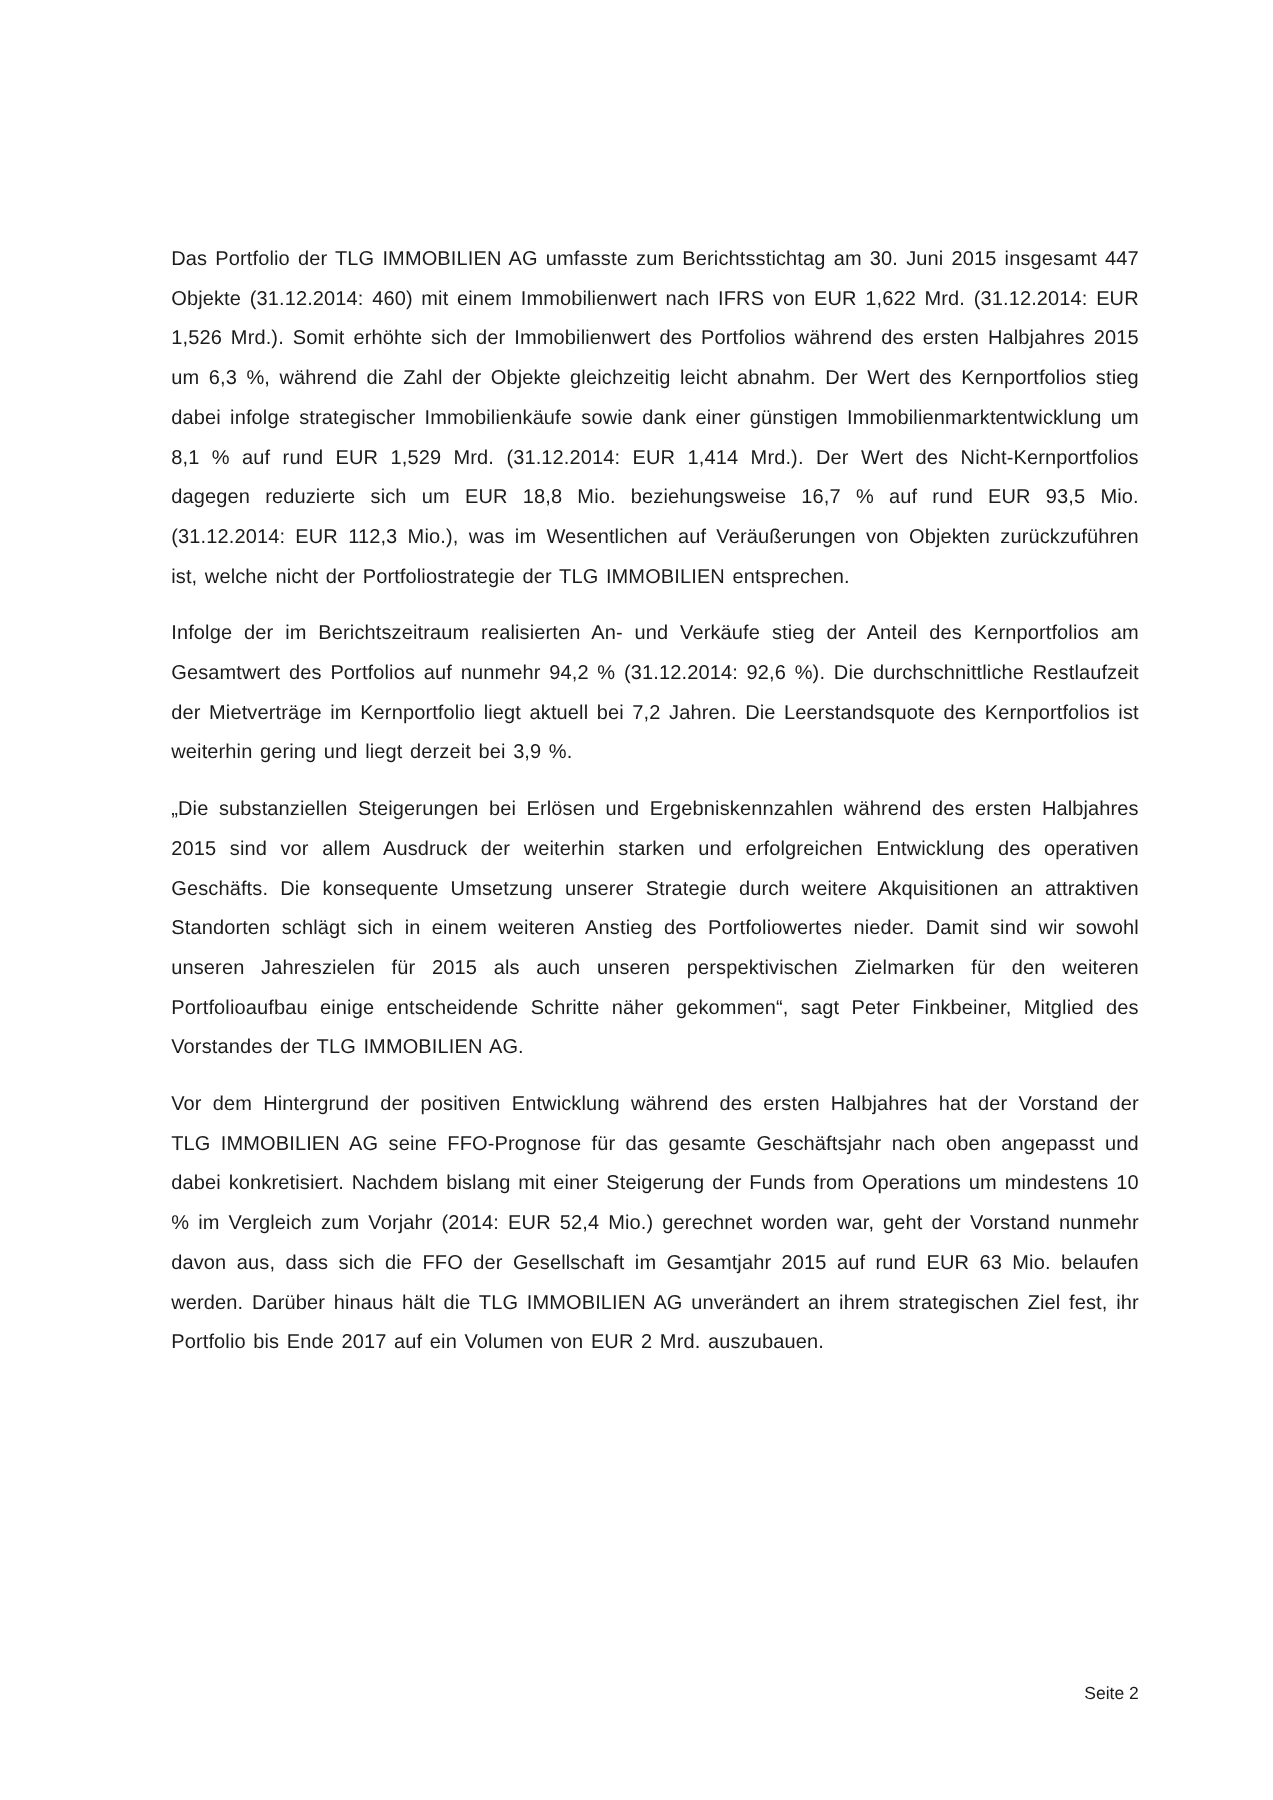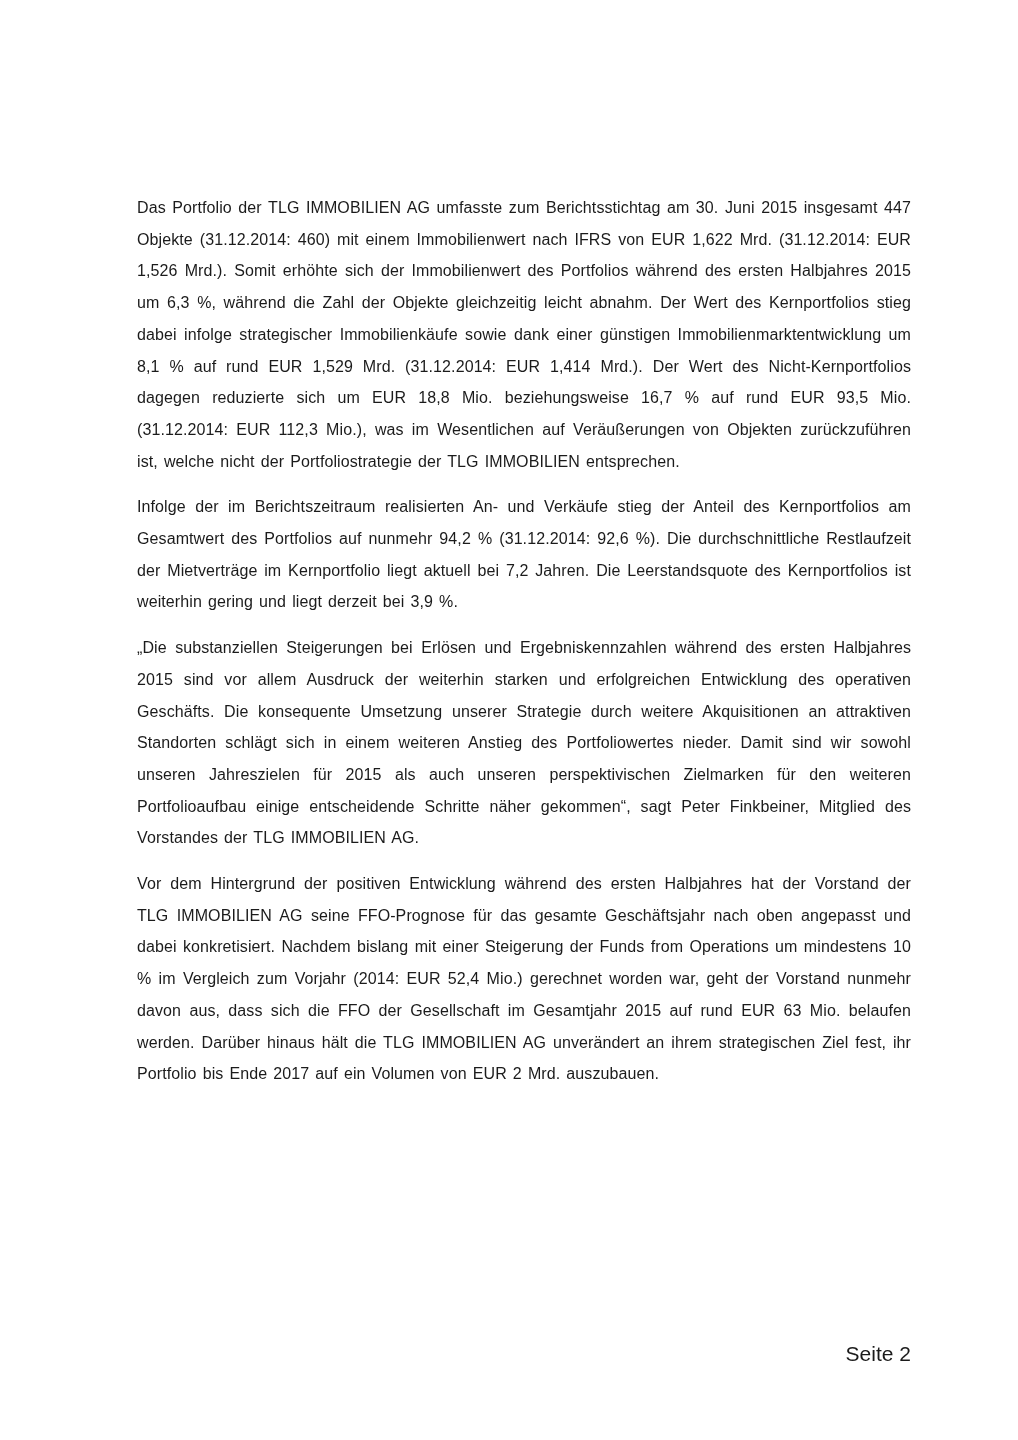--- a/index.html
+++ b/index.html
@@ -29,21 +29,21 @@
     margin: 0 0 14px 0;
     word-spacing: 1.5px;
     letter-spacing: 0.1px;
   }
   .page-footer {
     position: absolute;
     left: 137px;
     top: 1344px;
     width: 774px;
     text-align: right;
-    font-size: 21px;
+    font-size: 14px;
     line-height: 20px;
     color: #1b1b1b;
   }
 </style>
 </head>
 <body>
 
 <main class="page-body">
   <p class="para">Das Portfolio der TLG IMMOBILIEN AG umfasste zum Berichtsstichtag am 30. Juni 2015 insgesamt 447 Objekte (31.12.2014: 460) mit einem Immobilienwert nach IFRS von EUR 1,622 Mrd. (31.12.2014: EUR 1,526 Mrd.). Somit erhöhte sich der Immobilienwert des Portfolios während des ersten Halbjahres 2015 um 6,3 %, während die Zahl der Objekte gleichzeitig leicht abnahm. Der Wert des Kernportfolios stieg dabei infolge strategischer Immobilienkäufe sowie dank einer günstigen Immobilienmarktentwicklung um 8,1 % auf rund EUR 1,529 Mrd. (31.12.2014: EUR 1,414 Mrd.). Der Wert des Nicht-Kernportfolios dagegen reduzierte sich um EUR 18,8 Mio. beziehungsweise 16,7 % auf rund EUR 93,5 Mio. (31.12.2014: EUR 112,3 Mio.), was im Wesentlichen auf Veräußerungen von Objekten zurückzuführen ist, welche nicht der Portfoliostrategie der TLG IMMOBILIEN entsprechen.</p>
   <p class="para">Infolge der im Berichtszeitraum realisierten An- und Verkäufe stieg der Anteil des Kernportfolios am Gesamtwert des Portfolios auf nunmehr 94,2 % (31.12.2014: 92,6 %). Die durchschnittliche Restlaufzeit der Mietverträge im Kernportfolio liegt aktuell bei 7,2 Jahren. Die Leerstandsquote des Kernportfolios ist weiterhin gering und liegt derzeit bei 3,9 %.</p>

